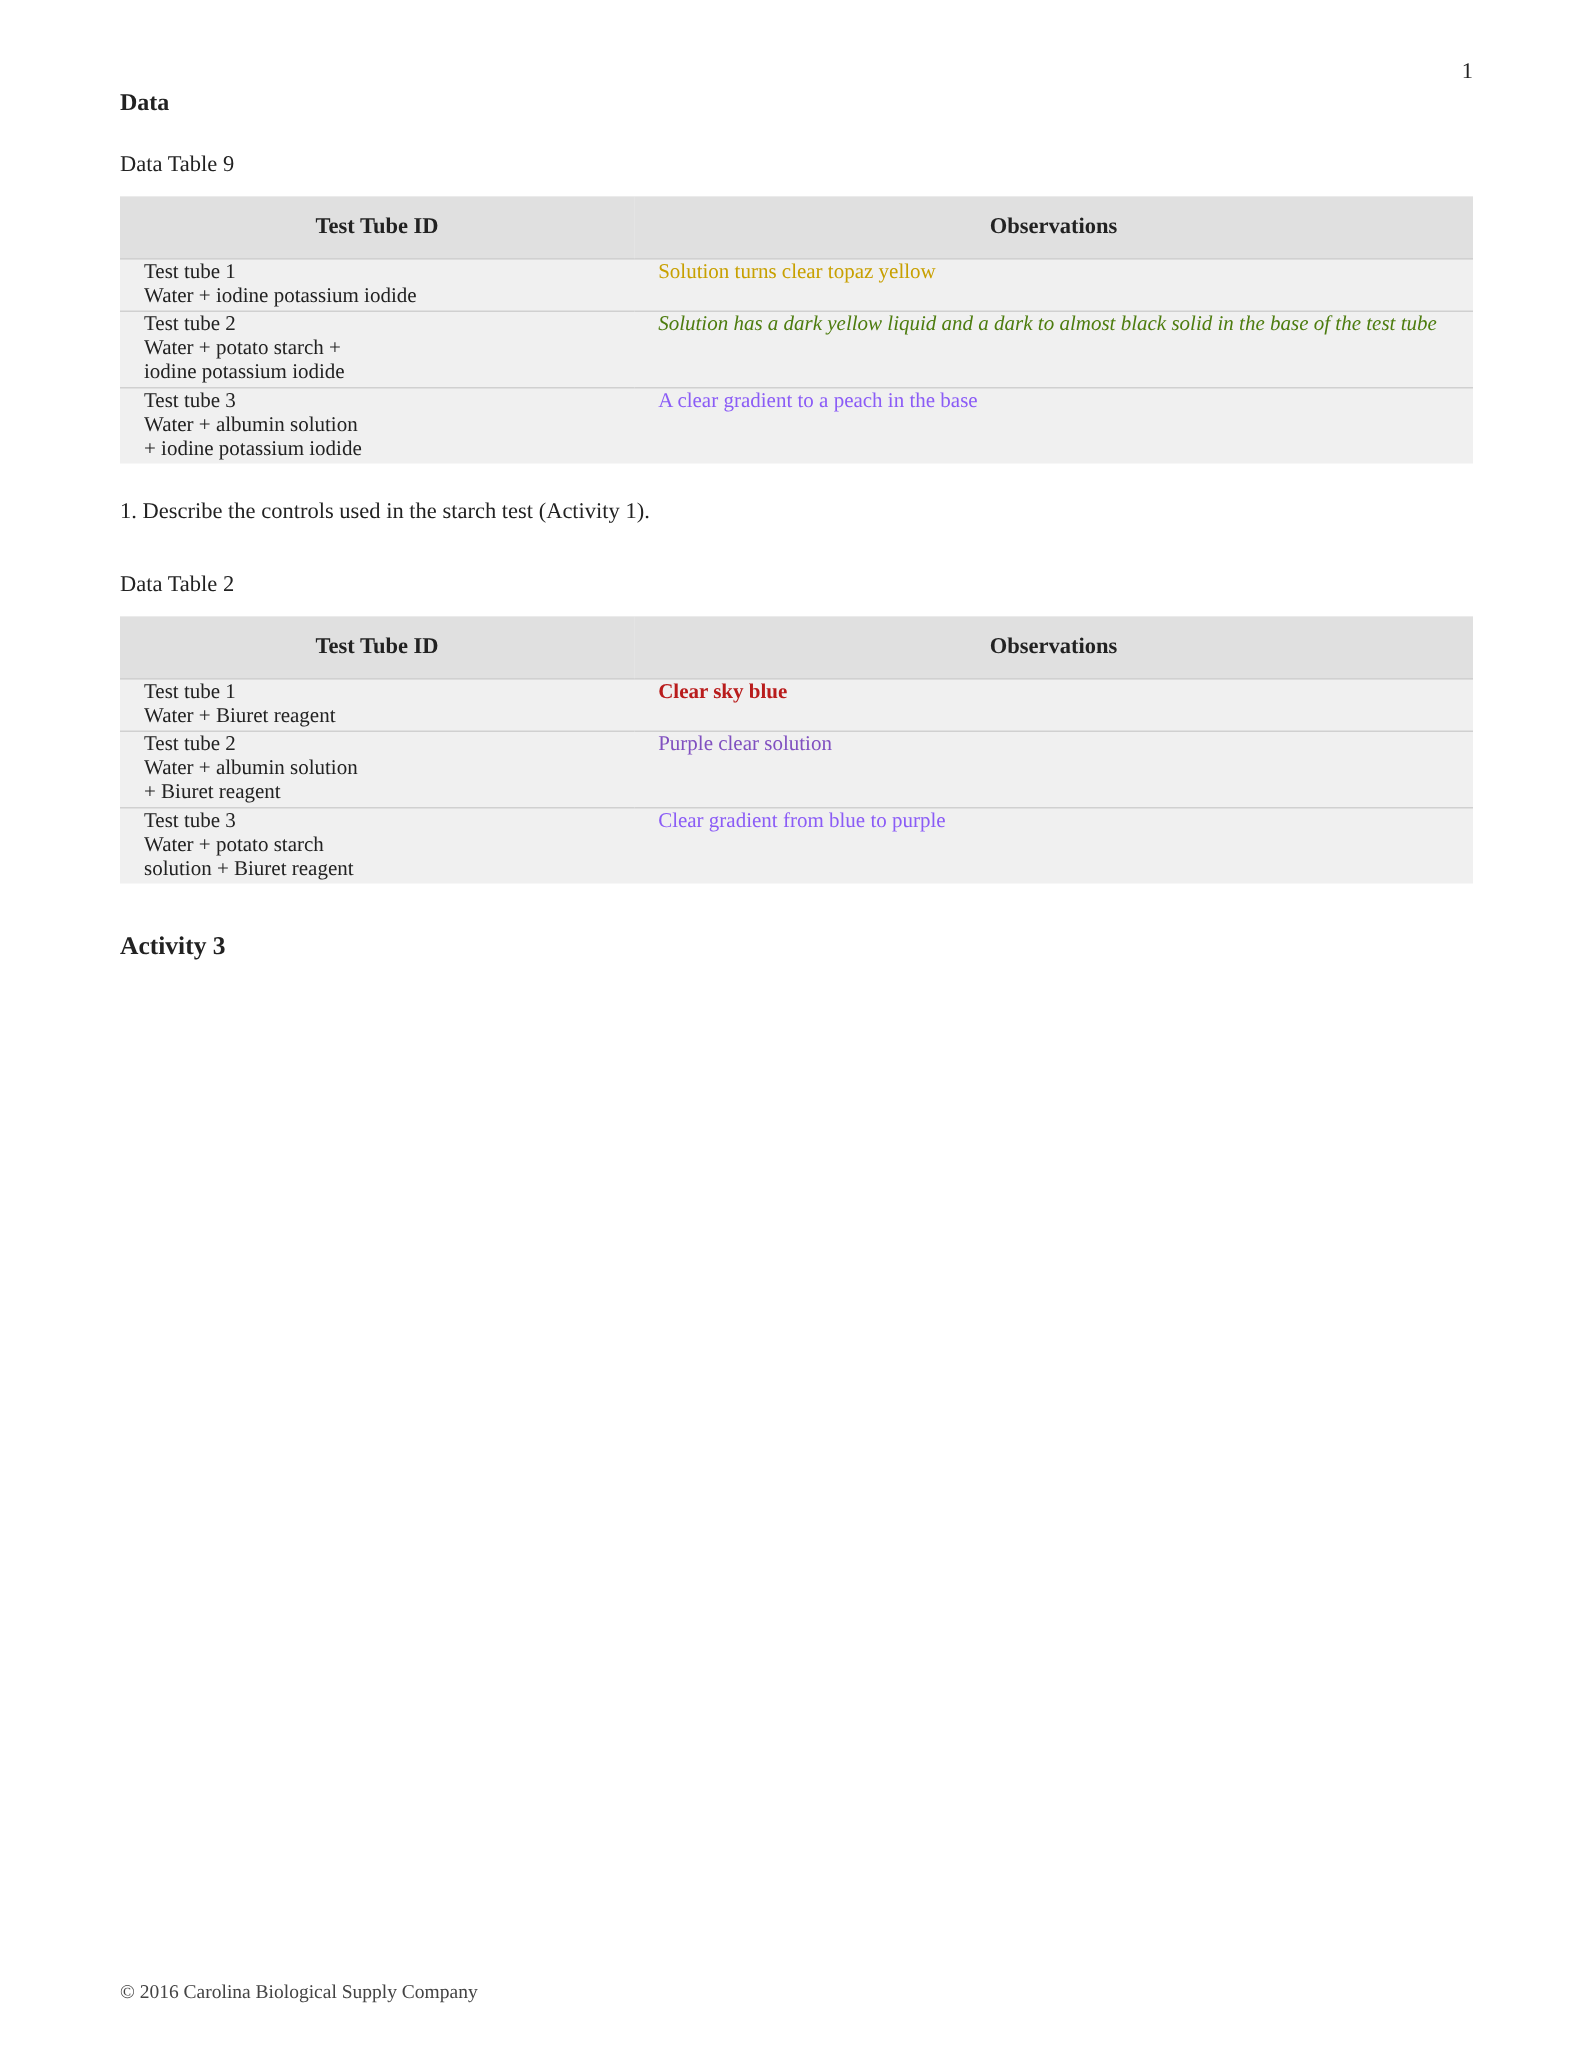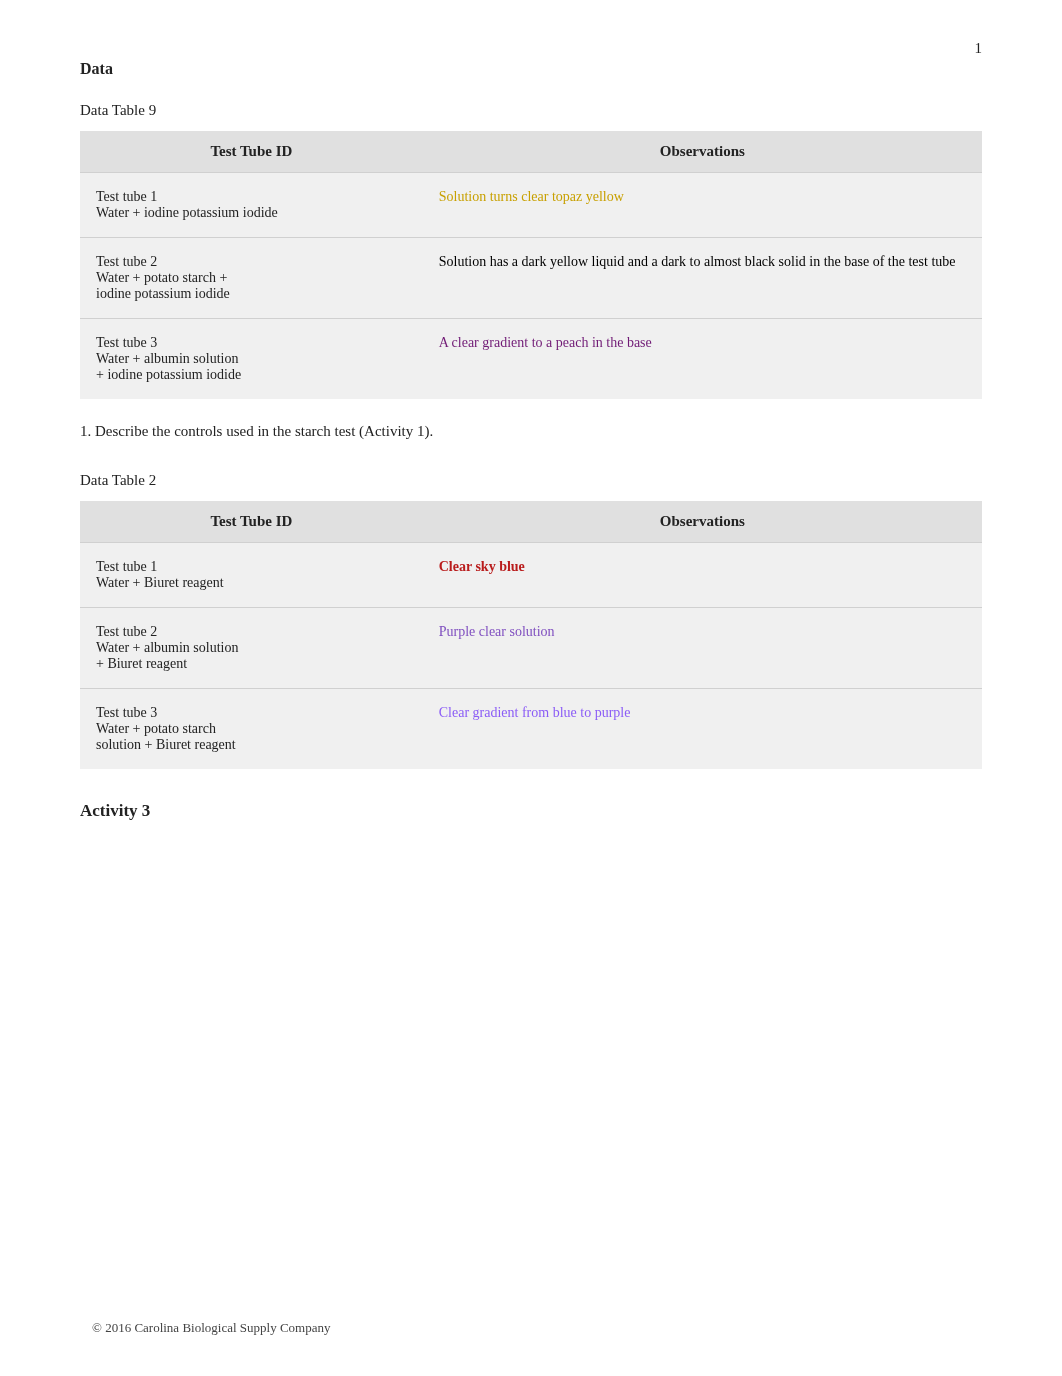--- a/index.html
+++ b/index.html
@@ -47,59 +47,60 @@
       background: #e0e0e0;
     }
     th {
       padding: 12px 28px;
       font-size: 15px;
       font-weight: bold;
       text-align: center;
       border: none;
     }
     td {
-      padding: 16px 16px;
+      padding: 1px 16px;
       font-size: 14px;
       vertical-align: top;
       border-top: 1px solid #d0d0d0;
     }
     td:first-child {
       width: 38%;
     }
     td:last-child {
       width: 62%;
     }
     .obs-yellow {
       color: #c8a000;
     }
     .obs-darkyellow {
-      color: #000000;
+      color: #4d7c0f;
+      font-style: italic;
     }
     .obs-peach {
-      color: #701a75;
+      color: #8b5cf6;
     }
     .obs-blue {
       color: #b91c1c;
       font-weight: bold;
     }
     .obs-purple {
       color: #8050c0;
     }
     .obs-gradient {
       color: #8b5cf6;
     }
     .question-text {
       font-size: 15px;
       margin-bottom: 32px;
       margin-top: 4px;
     }
     .footer {
       position: absolute;
       bottom: 40px;
-      left: 92px;
+      left: 80px;
       font-size: 13px;
       color: #444;
     }
     .main-heading {
       font-size: 16px;
       font-weight: bold;
       margin-bottom: 24px;
     }
   </style>
 </head>

